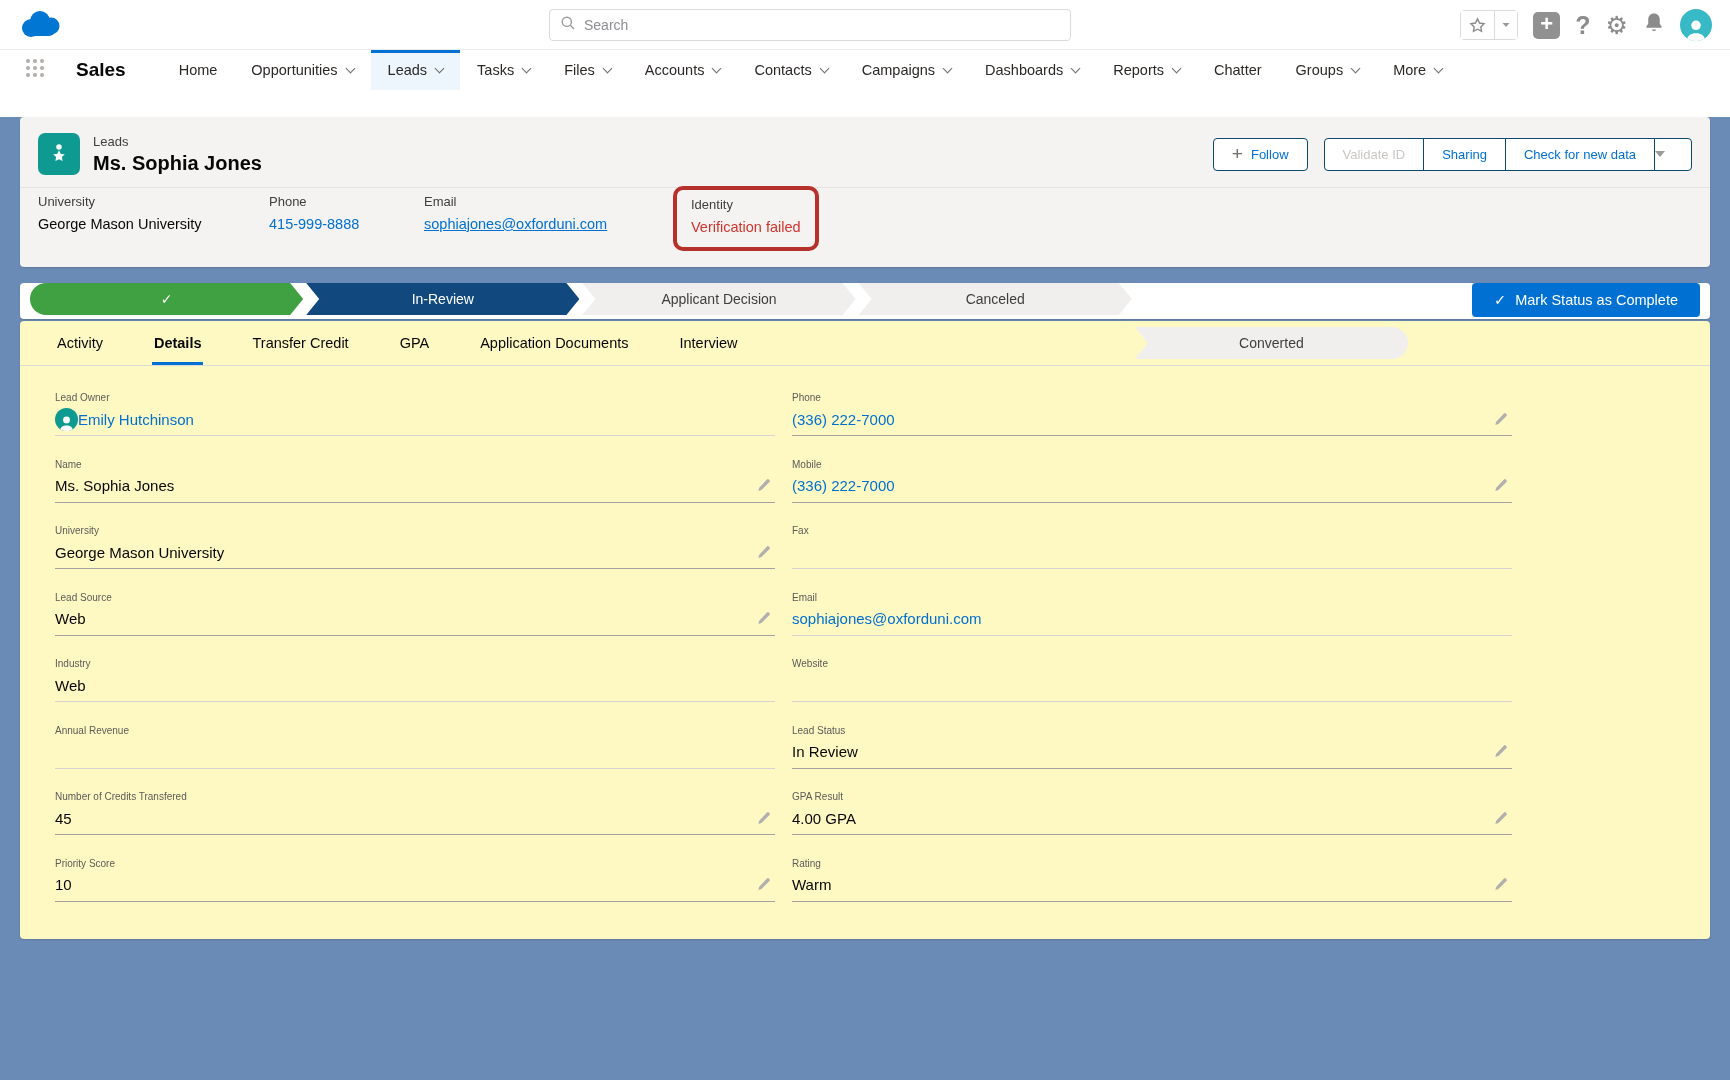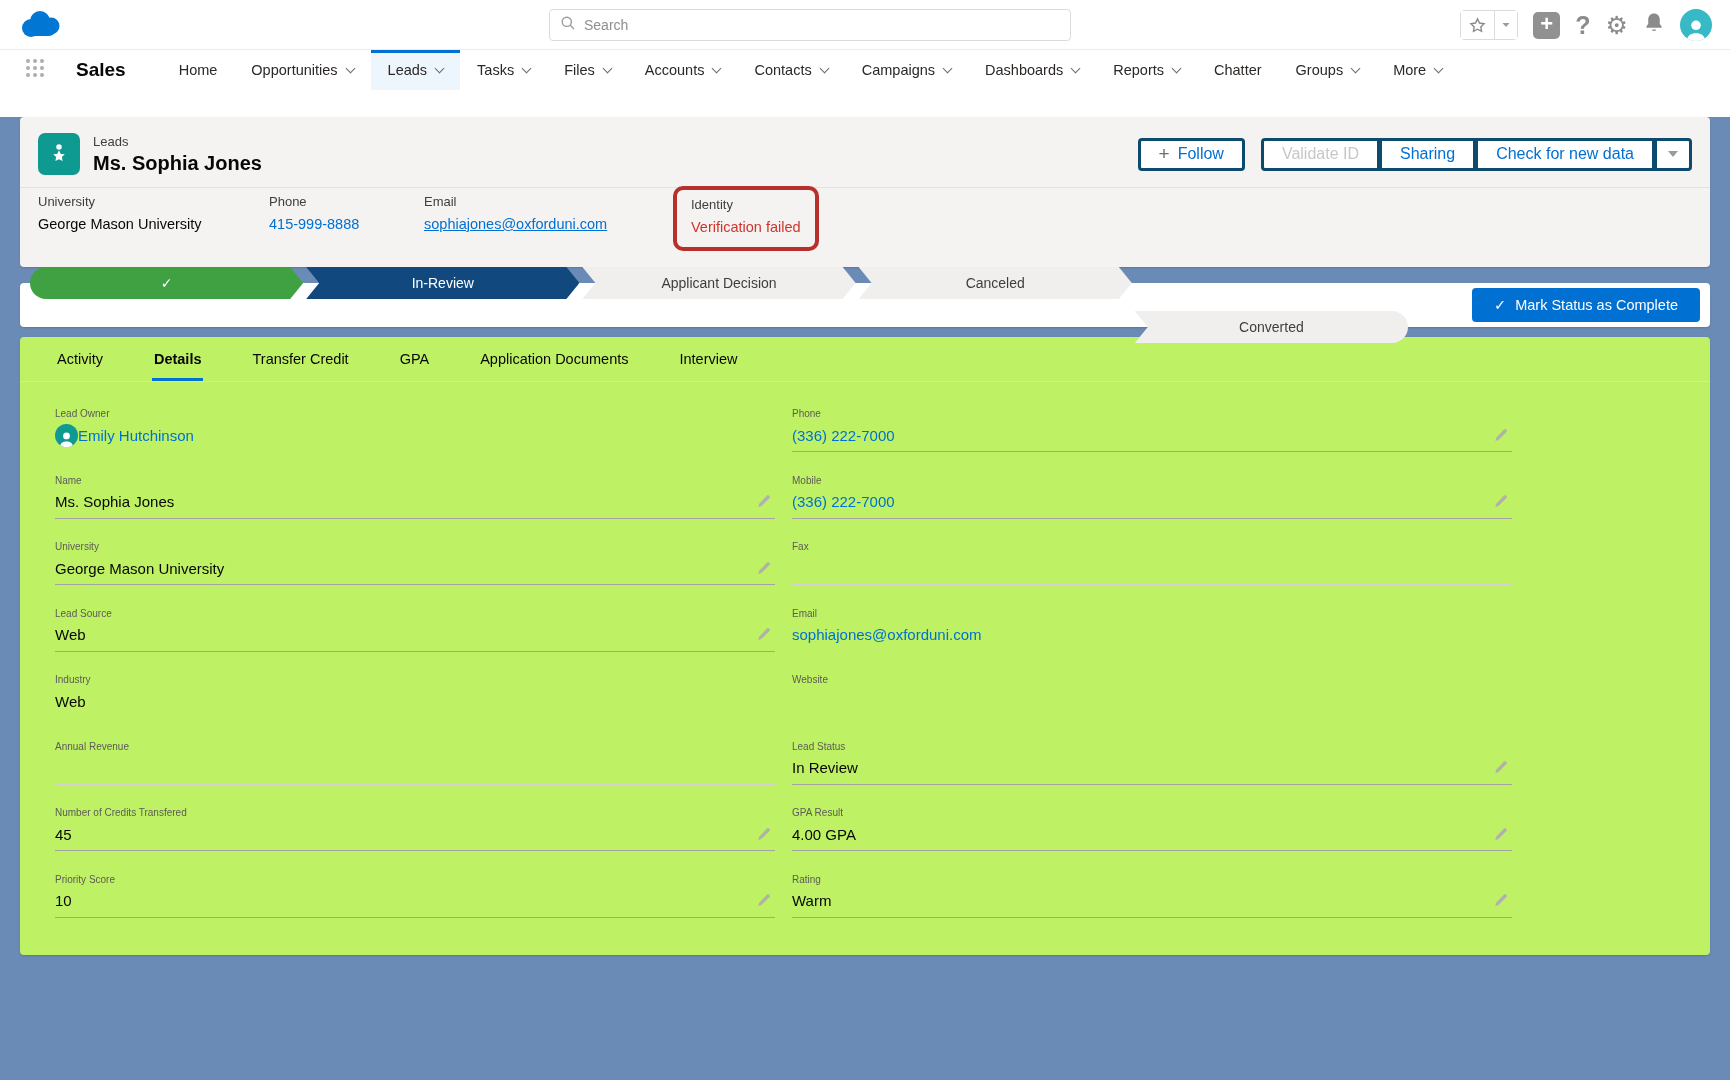--- a/index.html
+++ b/index.html
@@ -41,22 +41,22 @@
   .canvas { height:990px; background:#6b8bb7; padding:0 20px; }
 
   
   .rec-card { background:#f4f3f2; border-radius:4px; margin-top:27px; box-shadow:0 1px 2px rgba(0,0,0,.15); }
   .rh-top { display:flex; align-items:center; padding:16px 18px 12px; }
   .entity-icon { width:42px; height:42px; background:#0e9a90; border-radius:7px; display:flex; align-items:center; justify-content:center; }
   .rh-titles { margin-left:13px; }
   .rh-entity { font-size:13px; color:#3e3e3c; margin-bottom:3px; }
   .rh-title { font-size:20px; font-weight:bold; color:#080707; }
   .rh-actions { margin-left:auto; display:flex; align-items:center; gap:16px; }
-  .btn { height:33px; background:#fff; border:3px solid #0c4a6e; font-size:16px; color:#0070d2;
-    display:flex; align-items:center; justify-content:center; padding:0 18px; cursor:pointer;
+  .btn { height:33px; background:#fff; border:1px solid #0c4a6e; font-size:13px; color:#0070d2;
+    display:flex; align-items:center; justify-content:flex-start; padding:0 18px; cursor:pointer;
     font-family:"Liberation Sans","DejaVu Sans",sans-serif; }
   .btn-follow { border-radius:4px; gap:8px; }
   .plus-icon { color:#706e6b; font-size:19px; }
   .plus-icon::before { content:"+"; }
   .btn-group { display:flex; }
   .btn-group .btn { border-radius:0; margin-left:-1px; }
   .btn-group .btn:first-child { border-radius:4px 0 0 4px; margin-left:0; }
   .btn-group .btn:last-child { border-radius:0 4px 4px 0; }
   .btn.disabled { color:#c9c7c5; cursor:default; }
   .btn-caret { width:38px; padding:0; }
@@ -64,34 +64,34 @@
   .sum-field { margin-right:24px; }
   .sum-label { font-size:13px; color:#3e3e3c; margin-bottom:7px; }
   .sum-value { font-size:14.5px; color:#080707; }
   .sum-value.link { color:#0070d2; cursor:pointer; }
   .sum-value.link.u { text-decoration:underline; }
   .w-univ { width:207px; } .w-phone { width:131px; } .w-email { width:225px; }
   .identity-box { border:4px solid #b7312c; border-radius:10px; padding:7px 14px 12px; margin-top:-8px; }
   .sum-value.error { color:#d0342c; }
 
   
-  .path-card { background:#fff; border-radius:4px; margin-top:16px; height:44px; display:flex; align-items:center; padding:0 10px; box-shadow:0 1px 2px rgba(0,0,0,.15); }
+  .path-card { background:#fff; border-radius:4px; margin-top:16px; height:36px; display:flex; padding:0 10px; box-shadow:0 1px 2px rgba(0,0,0,.15); }
   .path { flex:1; display:flex; gap:3px; margin-right:26px; }
   .stage { flex:1; height:32px; display:flex; align-items:center; justify-content:center; font-size:14px; color:#3e3e3c; background:#f0efee; cursor:pointer;
     clip-path:polygon(0 0, calc(100% - 13px) 0, 100% 50%, calc(100% - 13px) 100%, 0 100%, 13px 50%); }
   .stage:first-child { clip-path:polygon(0 0, calc(100% - 13px) 0, 100% 50%, calc(100% - 13px) 100%, 0 100%); border-radius:16px 0 0 16px; }
   .stage:last-child { clip-path:polygon(0 0, 100% 0, 100% 100%, 0 100%, 13px 50%); border-radius:0 16px 16px 0;margin-top:44px; }
   .stage.complete { background:#3fa142; color:#fff; }
   .stage.current { background:#11497f; color:#fff; }
   .check-icon::before { content:"\2713"; }
   .btn-mark { height:34px; background:#0070d2; color:#fff; border:none; border-radius:4px; font-size:14.5px;
     display:flex; align-items:center; gap:9px; padding:0 22px; cursor:pointer; font-family:"Liberation Sans","DejaVu Sans",sans-serif;margin-left:38px; }
 
   
-  .detail-card { background:#bef264; border-radius:4px; margin-top:10px; height:618px; box-shadow:0 1px 2px rgba(0,0,0,.15); }
+  .detail-card { background:#fef9c3; border-radius:4px; margin-top:2px; height:618px; box-shadow:0 1px 2px rgba(0,0,0,.15); }
   .tabs { display:flex; gap:47px; padding-left:35px; border-bottom:1px solid #dddbda; height:45px; align-items:stretch; }
   .tab { display:flex; align-items:center; font-size:14.5px; color:#080707; cursor:pointer; padding:0 2px; white-space:nowrap; }
   .tab.active { font-weight:bold; box-shadow:inset 0 -3px 0 #0070d2; }
   .form { display:flex; gap:17px; padding:26px 0 0 35px; }
   .col { width:720px; }
   .field { height:66.5px; }
   .f-label { font-size:10px; color:#5c5b58; margin-bottom:2px; }
   .f-row { min-height:31px; display:flex; align-items:center; justify-content:space-between; border-bottom:1px solid #d6d4d2; padding-bottom:2px; }
   .f-row.editable { border-bottom-color:#a5a3a1; }
   .f-value { font-size:15px; color:#080707; display:flex; align-items:center; }

